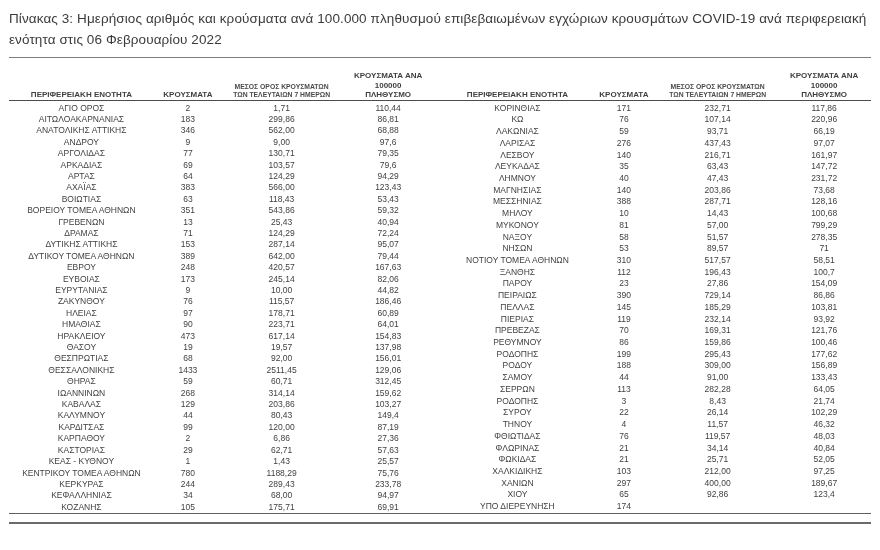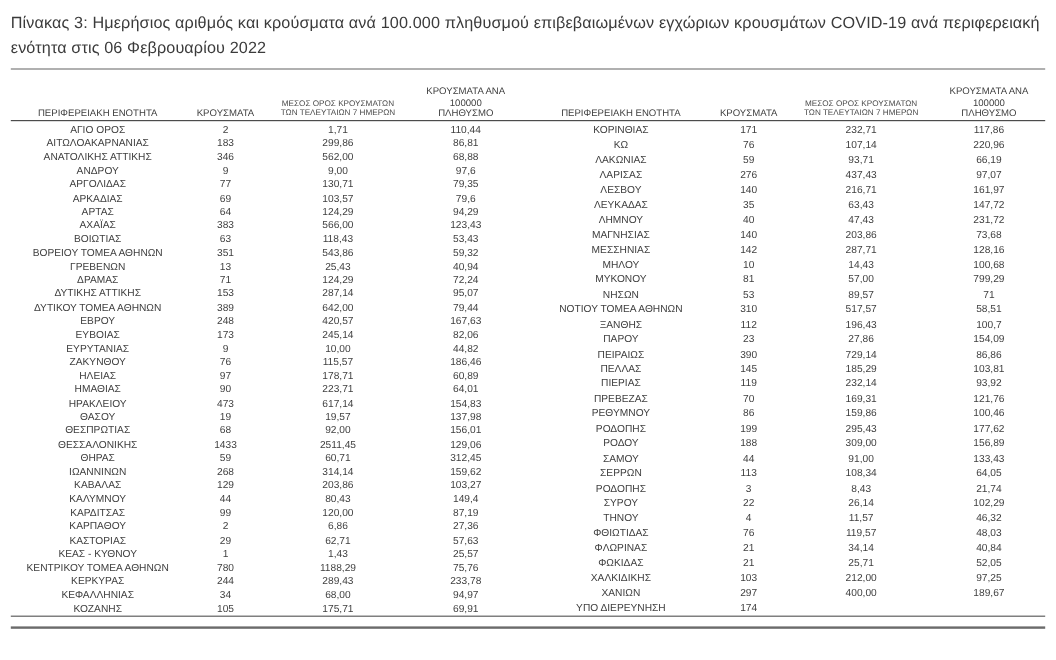--- a/index.html
+++ b/index.html
@@ -53,21 +53,21 @@
   }
   col.c0 { width: 34%; }
   col.c1 { width: 16%; }
   col.c2 { width: 28%; }
   col.c3 { width: 22%; }
   thead th {
     height: 26px;
     padding: 0 2px 3px 2px;
     vertical-align: bottom;
     text-align: center;
-    font-weight: 400;
+    font-weight: 700;
     font-size: 8px;
     line-height: 9.5px;
     color: #3f3f3f;
     white-space: pre-line;
     margin-top: 45px;
   }
   thead th.small { font-size: 6.8px; line-height: 8.5px; color: #4a4a4a; }
   tbody td {
     height: 11.4px;
     line-height: 11.4px;
@@ -388,37 +388,43 @@
             <td>231,72</td>
           </tr>
           <tr>
             <td>ΜΑΓΝΗΣΙΑΣ</td>
             <td>140</td>
             <td>203,86</td>
             <td>73,68</td>
           </tr>
           <tr>
             <td>ΜΕΣΣΗΝΙΑΣ</td>
-            <td>142</td>
+            <td>388</td>
             <td>287,71</td>
             <td>128,16</td>
           </tr>
           <tr>
             <td>ΜΗΛΟΥ</td>
             <td>10</td>
             <td>14,43</td>
             <td>100,68</td>
           </tr>
           <tr>
             <td>ΜΥΚΟΝΟΥ</td>
             <td>81</td>
             <td>57,00</td>
             <td>799,29</td>
           </tr>
           <tr>
+            <td>ΝΑΞΟΥ</td>
+            <td>58</td>
+            <td>51,57</td>
+            <td>278,35</td>
+          </tr>
+          <tr>
             <td>ΝΗΣΩΝ</td>
             <td>53</td>
             <td>89,57</td>
             <td>71</td>
           </tr>
           <tr>
             <td>ΝΟΤΙΟΥ ΤΟΜΕΑ ΑΘΗΝΩΝ</td>
             <td>310</td>
             <td>517,57</td>
             <td>58,51</td>
@@ -479,21 +485,21 @@
           </tr>
           <tr>
             <td>ΣΑΜΟΥ</td>
             <td>44</td>
             <td>91,00</td>
             <td>133,43</td>
           </tr>
           <tr>
             <td>ΣΕΡΡΩΝ</td>
             <td>113</td>
-            <td>108,34</td>
+            <td>282,28</td>
             <td>64,05</td>
           </tr>
           <tr>
             <td>ΡΟΔΟΠΗΣ</td>
             <td>3</td>
             <td>8,43</td>
             <td>21,74</td>
           </tr>
           <tr>
             <td>ΣΥΡΟΥ</td>
@@ -529,20 +535,26 @@
             <td>ΧΑΛΚΙΔΙΚΗΣ</td>
             <td>103</td>
             <td>212,00</td>
             <td>97,25</td>
           </tr>
           <tr>
             <td>ΧΑΝΙΩΝ</td>
             <td>297</td>
             <td>400,00</td>
             <td>189,67</td>
+          </tr>
+          <tr>
+            <td>ΧΙΟΥ</td>
+            <td>65</td>
+            <td>92,86</td>
+            <td>123,4</td>
           </tr>
           <tr>
             <td>ΥΠΟ ΔΙΕΡΕΥΝΗΣΗ</td>
             <td>174</td>
             <td></td>
             <td></td>
           </tr>
         </tbody>
     </table>
   </div>

